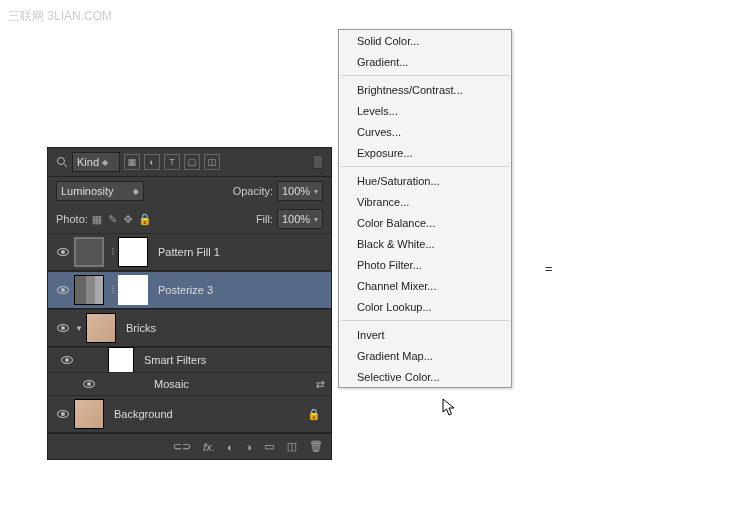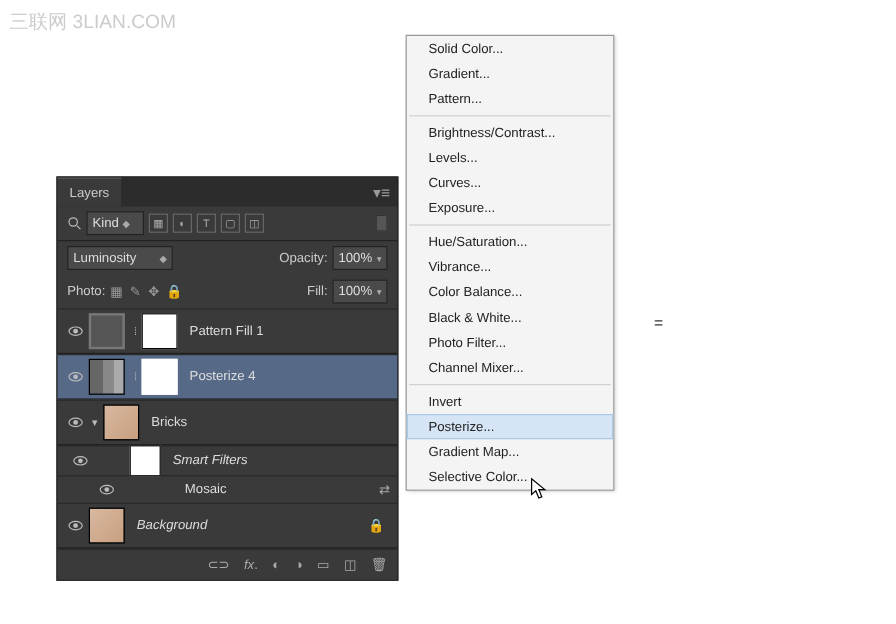--- a/index.html
+++ b/index.html
@@ -1,17 +1,17 @@
 <!DOCTYPE html>
 <html><head>
 <meta charset="utf-8">
 <style>
 *{margin:0;padding:0;box-sizing:border-box;font-family:"Segoe UI",Tahoma,Arial,sans-serif;font-size:11px;}
 body{background:#fff;width:747px;height:520px;position:relative;}
-.watermark{position:absolute;top:8px;left:8px;color:#ccc;font-size:16px;}
+.watermark{position:absolute;top:8px;left:8px;color:#ccc;font-size:12px;}
 .eq{position:absolute;left:545px;top:261px;font-size:13px;color:#333;}
 .panel{position:absolute;left:47px;top:147px;width:285px;background:#3a3a3a;border:1px solid #222;}
 .tabbar{background:#2c2c2c;height:24px;display:flex;align-items:center;}
 .tab{color:#ccc;padding:0 10px;height:24px;line-height:24px;border-top:1px solid #555;background:#3a3a3a;}
 .tabclose{margin-left:auto;color:#999;padding-right:6px;font-size:13px;}
 .panel-row{display:flex;align-items:center;padding:4px 8px;gap:4px;}
 .sel{background:#4a4a4a;border:1px solid #222;color:#ddd;height:20px;display:flex;align-items:center;padding:0 4px;}
 .sel .arr{margin-left:3px;font-size:8px;color:#aaa;}
 .label{color:#ccc;}
 .filterrow{border-bottom:1px solid #222;}
@@ -20,21 +20,21 @@
 .layer.sel-layer{background:#566a87;}
 .vis{width:22px;display:flex;justify-content:center;}
 .eye{width:12px;height:8px;border:1px solid #bbb;border-radius:50%;position:relative;}
 .eye:after{content:"";position:absolute;left:3px;top:1px;width:4px;height:4px;background:#bbb;border-radius:50%;}
 .thumb{width:30px;height:30px;background:#fff;border:1px solid #000;margin-right:4px;flex:none;}
 .thumb.mask{background:#fff;}
 .thumb.gray{background:linear-gradient(135deg,#888,#777);}
 .thumb.img{background:linear-gradient(135deg,#d8b8a0,#c8a080);}
 .chain{width:10px;color:#bbb;text-align:center;font-size:9px;}
 .lname{color:#ddd;margin-left:6px;text-align:center;}
-.lname.ital{font-style:italic;}
+.lname.ital{}
 .sublayer{height:24px;padding-left:60px;display:flex;align-items:center;}
 .sublayer .vis{position:absolute;left:4px;}
 .sublayerwrap{position:relative;border-top:1px solid #2a2a2a;}
 .bottombar{height:26px;background:#3a3a3a;border-top:1px solid #222;display:flex;align-items:center;justify-content:flex-end;gap:12px;padding:0 8px;}
 .bottombar .ico{color:#aaa;font-size:11px;}
 .contextmenu{position:absolute;left:338px;top:29px;width:174px;background:#f4f4f4;border:1px solid #999;box-shadow:1px 1px 3px rgba(0,0,0,0.2);}
 .menuitem{height:21px;display:flex;align-items:center;padding:0 18px;color:#222;}
 .menuitem.hover{background:#d6e5f5;border:1px solid #a8c8e4;padding:0 17px;height:21px;}
 .menusep{height:1px;background:#d0d0d0;margin:3px 2px;}
 .cursor{position:absolute;left:442px;top:398px;pointer-events:none;}
@@ -44,24 +44,20 @@
 .lockicons span{font-size:11px;}
 .twirl{color:#bbb;font-size:9px;margin-right:2px;width:10px;text-align:center;}
 </style>
 </head>
 <body>
 
 <div class="watermark">三联网 3LIAN.COM</div>
 <div class="eq">=</div>
 
 <div class="panel">
-  <div class="tabbar">
-    <div class="tab">Layers</div>
-    <div class="tabclose">▾≡</div>
-  </div>
   <div class="panel-row filterrow">
     <svg width="12" height="12">
         <circle cx="5" cy="5" r="3.5" stroke="#bbb" fill="none"></circle>
         <line x1="8" y1="8" x2="11" y2="11" stroke="#bbb"></line>
       </svg>
     <div class="sel" style="width:48px;">
       <span>Kind</span>
         <span class="arr">◆</span>
     </div>
     <div class="kindicon">▦</div>
@@ -109,21 +105,21 @@
       <div class="thumb mask"></div>
       <span class="lname">Pattern Fill 1</span>
     </div>
     <div class="layer sel-layer">
       <div class="vis">
           <div class="eye"></div>
         </div>
       <div class="thumb" style="background:linear-gradient(90deg,#666 0,#666 40%,#888 40%,#888 70%,#aaa 70%);"></div>
       <div class="chain">⁞</div>
       <div class="thumb mask" style="border:2px solid #fff;"></div>
-      <span class="lname">Posterize 4</span>
+      <span class="lname">Posterize 3</span>
     </div>
     <div class="layer">
       <div class="vis">
           <div class="eye"></div>
         </div>
       <div class="twirl">▾</div>
       <div class="thumb img"></div>
       <span class="lname">Bricks</span>
     </div>
     <div class="sublayerwrap">
@@ -162,35 +158,34 @@
     <span class="ico">◑</span>
     <span class="ico">▭</span>
     <span class="ico">◫</span>
     <span class="ico">🗑</span>
   </div>
 </div>
 
 <div class="contextmenu">
   <div class="menuitem">Solid Color...</div>
   <div class="menuitem">Gradient...</div>
-  <div class="menuitem">Pattern...</div>
   <div class="menusep"></div>
   <div class="menuitem">Brightness/Contrast...</div>
   <div class="menuitem">Levels...</div>
   <div class="menuitem">Curves...</div>
   <div class="menuitem">Exposure...</div>
   <div class="menusep"></div>
   <div class="menuitem">Hue/Saturation...</div>
   <div class="menuitem">Vibrance...</div>
   <div class="menuitem">Color Balance...</div>
   <div class="menuitem">Black &amp; White...</div>
   <div class="menuitem">Photo Filter...</div>
   <div class="menuitem">Channel Mixer...</div>
+  <div class="menuitem">Color Lookup...</div>
   <div class="menusep"></div>
   <div class="menuitem">Invert</div>
-  <div class="menuitem hover">Posterize...</div>
   <div class="menuitem">Gradient Map...</div>
   <div class="menuitem">Selective Color...</div>
 </div>
 
 <svg class="cursor" width="16" height="20">
   <path d="M1 1 L1 14 L4.5 11 L7 17 L9.5 16 L7 10 L12 10 Z" fill="#fff" stroke="#000" stroke-width="1"></path>
 </svg>
 
 </body></html>

